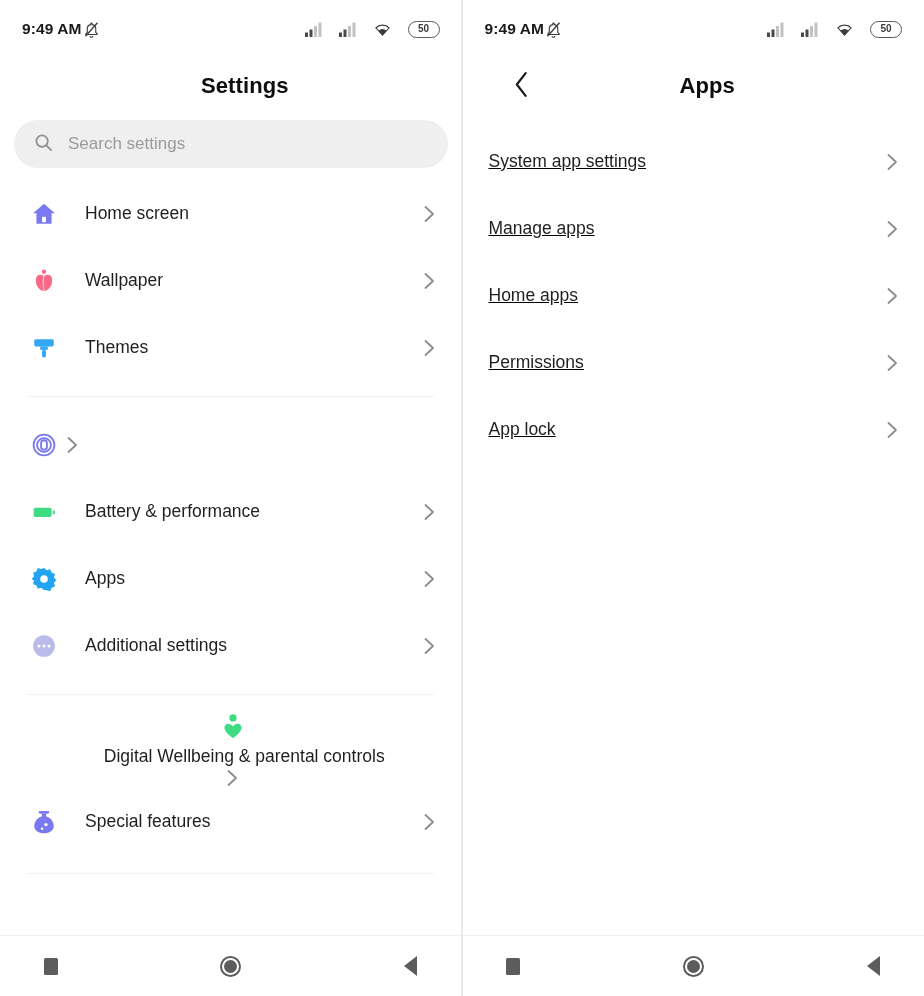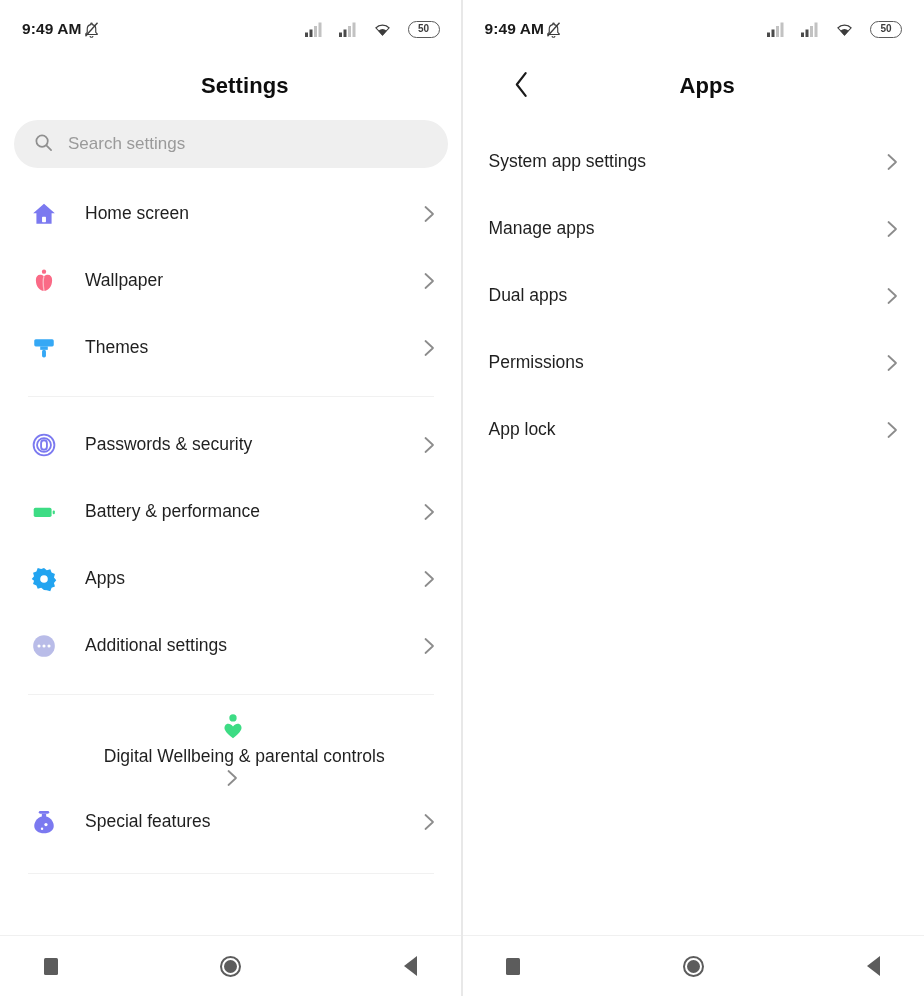--- a/index.html
+++ b/index.html
@@ -129,21 +129,21 @@
     color: #9a9a9a;
   }
 
   
   .list {
     flex: 1 1 auto;
     padding: 0;
     overflow: hidden;
   }
   .list--left { padding-top: 12px; }
-  .list--right { padding-top: 14px; }
+  .list--right { padding-top: 14px; text-decoration: underline; }
 
   .row {
     display: flex;
     align-items: center;
     min-height: 67px;
     padding: 0 22px 0 26px;
     box-sizing: border-box;
     cursor: pointer;
   }
   .row--tall { min-height: 74px; flex-direction: column; }
@@ -339,21 +339,20 @@
       <div class="divider"></div>
 
       <div class="row">
         <span class="row-icon">
           <svg width="26" height="26" viewBox="0 0 24 24">
             <circle cx="12" cy="12" r="9.6" fill="none" stroke="#7b79f0" stroke-width="1.7"></circle>
             <circle cx="12" cy="12" r="6.4" fill="none" stroke="#7b79f0" stroke-width="1.7"></circle>
             <rect x="9.3" y="7.6" width="5.4" height="8.8" rx="2.7" fill="none" stroke="#7b79f0" stroke-width="1.7"></rect>
           </svg>
         </span>
-        <span class="row-label">Passwords &amp; security</span>
         <span class="row-chevron">
           <svg width="13" height="20" viewBox="0 0 12 20">
               <polyline points="2,3 9.5,10 2,17" fill="none" stroke="#8c8c8c" stroke-width="1.8" stroke-linecap="round" stroke-linejoin="round"></polyline>
             </svg>
         </span>
       </div>
 
       <div class="row">
         <span class="row-icon">
           <svg width="26" height="26" viewBox="0 0 24 24">
@@ -520,21 +519,21 @@
       <div class="row row--noicon">
         <span class="row-label">Manage apps</span>
         <span class="row-chevron">
           <svg width="13" height="20" viewBox="0 0 12 20">
               <polyline points="2,3 9.5,10 2,17" fill="none" stroke="#8c8c8c" stroke-width="1.8" stroke-linecap="round" stroke-linejoin="round"></polyline>
             </svg>
         </span>
       </div>
 
       <div class="row row--noicon">
-        <span class="row-label">Dual apps</span>
+        <span class="row-label">Home apps</span>
         <span class="row-chevron">
           <svg width="13" height="20" viewBox="0 0 12 20">
               <polyline points="2,3 9.5,10 2,17" fill="none" stroke="#8c8c8c" stroke-width="1.8" stroke-linecap="round" stroke-linejoin="round"></polyline>
             </svg>
         </span>
       </div>
 
       <div class="row row--noicon">
         <span class="row-label">Permissions</span>
         <span class="row-chevron">

